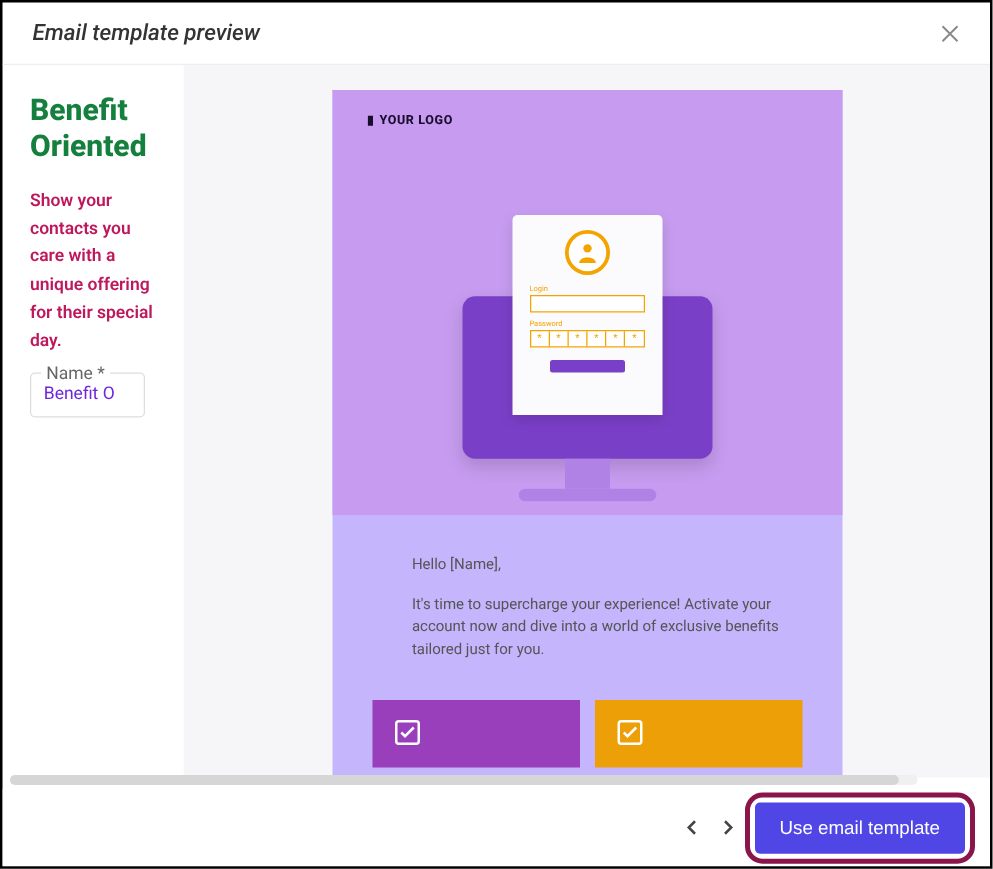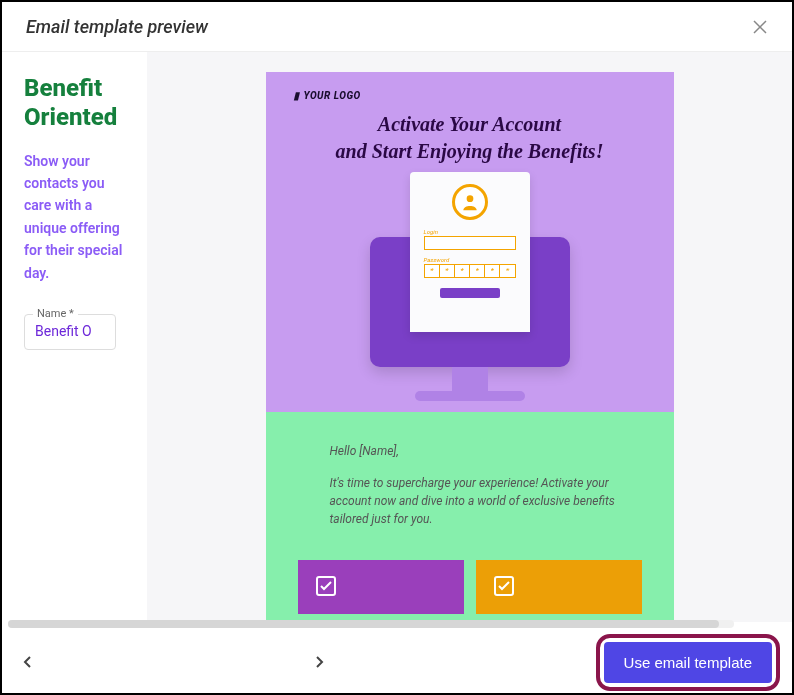--- a/index.html
+++ b/index.html
@@ -9,28 +9,28 @@
   
   .header { display: flex; align-items: center; justify-content: space-between; padding: 14px 24px; border-bottom: 1px solid #eee; }
   .header-title { font-size: 18px; font-weight: 500; color: #333; font-style: italic; }
   .close-x { width: 16px; height: 16px; color: #888; cursor: pointer; }
   .close-x svg { width: 100%; height: 100%; display: block; }
 
   
   .body { display: flex; height: 570px; }
   .sidebar { width: 145px; padding: 22px 16px 0 22px; }
   .sidebar-title { font-size: 24px; font-weight: 800; line-height: 1.2; color: #15803d; margin-bottom: 18px; }
-  .sidebar-desc { font-size: 14px; font-weight: 600; line-height: 1.6; color: #8b5cf6; margin-bottom: 30px; }
+  .sidebar-desc { font-size: 14px; font-weight: 600; line-height: 1.6; color: #be185d; margin-bottom: 14px; }
   .name-field { border: 1px solid #ddd; border-radius: 4px; padding: 8px 10px 10px; width: 92px; position: relative; }
-  .name-label { font-size: 11px; color: #666; position: absolute; top: -8px; left: 8px; background: #fff; padding: 0 4px; }
+  .name-label { font-size: 14px; color: #666; position: absolute; top: -8px; left: 8px; background: #fff; padding: 0 4px; }
   .name-input { border: none; outline: none; width: 100%; font-size: 14px; color: #6d28d9; white-space: nowrap; overflow: hidden; }
 
   
   .preview-pane { flex: 1; background: #f6f6f8; padding: 20px 0 0 0; display: flex; justify-content: center; overflow: hidden; }
-  .email { width: 408px; background: #86efac; font-style: italic; }
+  .email { width: 408px; background: #c4b5fd; }
 
   
   .hero { background: #c79cf0; padding: 18px 28px 0; text-align: center; height: 340px; position: relative; overflow: hidden; }
   .logo-row { text-align: left; font-size: 10px; font-weight: 800; letter-spacing: 0.5px; color: #1a0d2e; }
   .logo-row::before { content: "▮"; margin-right: 4px; font-size: 10px; }
   .hero h1 { font-family: Georgia, 'Times New Roman', serif; font-weight: 700; color: #2a0845; font-size: 20px; line-height: 1.35; margin-top: 10px; margin-bottom: 12px; }
 
   
   .monitor-wrap { position: absolute; top: 165px; left: 50%; transform: translateX(-50%); width: 200px; }
   .monitor-body { width: 200px; height: 130px; background: #7a3fc7; border-radius: 10px; box-shadow: 0 6px 14px rgba(0,0,0,0.15); }
@@ -57,21 +57,21 @@
   .tile.purple { background: #9a3fbb; }
   .tile.orange { background: #ec9f06; }
   .tile-icon { width: 24px; height: 24px; margin-bottom: 8px; }
   .tile-icon svg { width: 100%; height: 100%; }
 
   
   .scrollbar-h { position: absolute; left: 6px; right: 58px; bottom: 65px; height: 8px; background: #f0f0f0; border-radius: 4px; }
   .scrollbar-h::before { content:""; display:block; height: 100%; width: 98%; background: #d6d6d6; border-radius: 4px; }
 
   
-  .footer { position: absolute; left: 0; right: 0; bottom: 0; height: 62px; display: flex; align-items: center; justify-content: space-between; padding: 0 12px; background: #fff; }
+  .footer { position: absolute; left: 0; right: 0; bottom: 0; height: 62px; display: flex; align-items: center; justify-content: flex-end; padding: 0 12px; background: #fff; }
   .nav-btn { width: 28px; height: 28px; display:flex; align-items:center; justify-content:center; color:#444; cursor:pointer; }
   .nav-btn svg { width: 10px; height: 12px; }
   .use-btn { background: #4f46e5; color: #fff; border: none; padding: 12px 20px; border-radius: 4px; font-size: 15px; font-weight: 500; cursor: pointer; }
   .highlight-ring { border: 4px solid #8a154b; border-radius: 14px; padding: 4px; display: inline-flex; }
 </style>
 </head>
 <body>
 
 <div class="header">
   <div class="header-title">Email template preview</div>
@@ -90,24 +90,20 @@
       <span class="name-label">Name *</span>
       <div class="name-input">Benefit O</div>
     </div>
   </div>
 
   <div class="preview-pane">
     <div class="email">
 
       <div class="hero">
         <div class="logo-row">YOUR LOGO</div>
-        <h1>
-          <span>Activate Your Account</span><br>
-          <span>and Start Enjoying the Benefits!</span>
-        </h1>
 
         <div class="monitor-wrap">
           <div class="monitor-body"></div>
           <div class="monitor-stand"></div>
           <div class="monitor-base"></div>
         </div>
 
         <div class="login-card">
           <div class="avatar-circle">
             <div class="avatar-inner"><svg viewBox="0 0 24 24">

